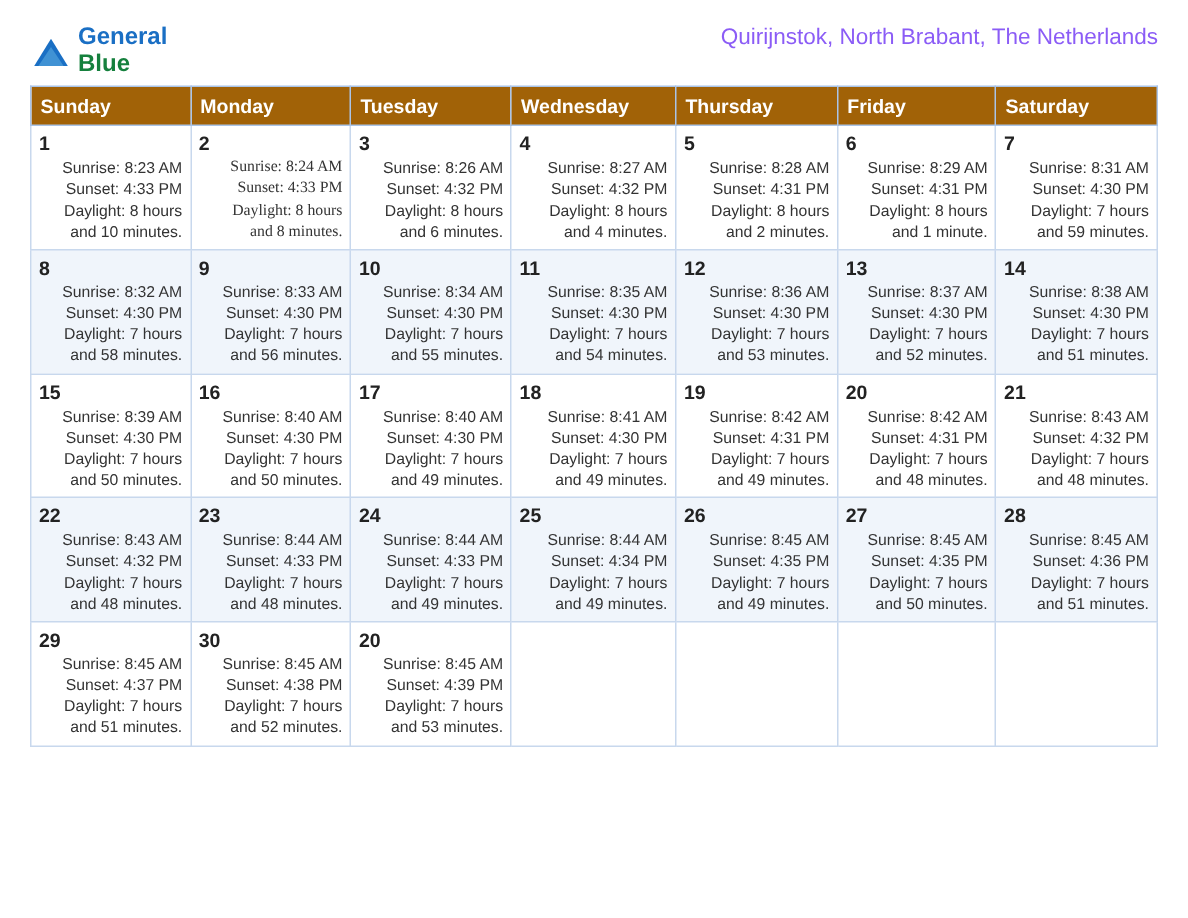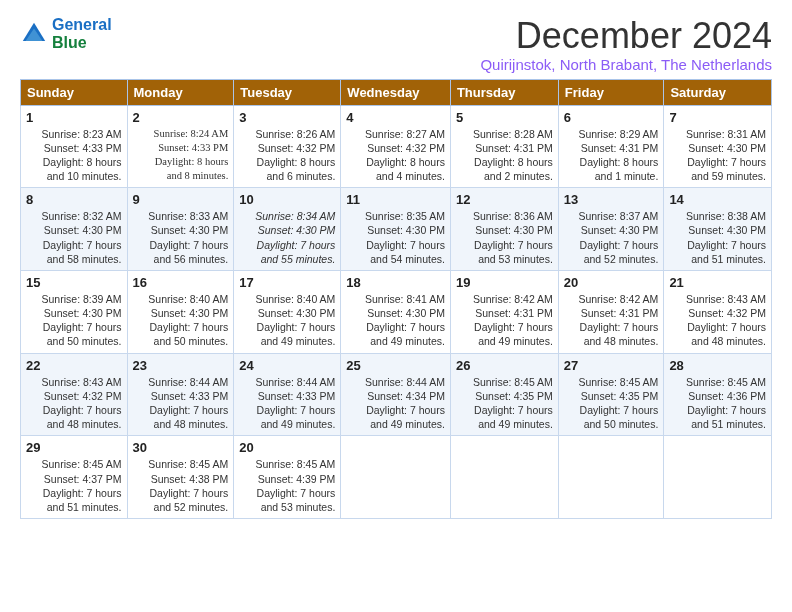--- a/index.html
+++ b/index.html
@@ -15,21 +15,21 @@
       padding: 16px 20px 10px 20px;
     }
     .header {
       display: flex;
       align-items: flex-start;
       justify-content: space-between;
       margin-bottom: 6px;
     }
     .logo {
       display: flex;
-      align-items: center;
+      align-items: flex-end;
       gap: 4px;
     }
     .logo-text {
       font-size: 16px;
       font-weight: bold;
       color: #333;
       line-height: 1.1;
     }
     .logo-text span {
       color: #1a6fc4;
@@ -102,21 +102,20 @@
       <svg class="logo-icon" viewBox="0 0 40 40">
         <polygon points="20,4 36,30 4,30" fill="#1a6fc4"></polygon>
         <polygon points="20,12 32,30 8,30" fill="#5aaae0" opacity="0.6"></polygon>
       </svg>
       <div class="logo-text">
         <div><span>General</span></div>
         <div><span style="color:#15803d">Blue</span></div>
       </div>
     </div>
     <div class="title-block">
-      <div class="main-title">December 2024</div>
       <div class="subtitle">Quirijnstok, North Brabant, The Netherlands</div>
     </div>
   </div>
 
   <table class="calendar">
     <thead>
       <tr>
 
       <th>Sunday</th>
           <th>Monday</th>
@@ -190,21 +189,21 @@
           </td>
           <td>
             <span class="day-number">9</span>
             <div class="day-info" style="white-space: pre-line;">Sunrise: 8:33 AM
 Sunset: 4:30 PM
 Daylight: 7 hours
 and 56 minutes.</div>
           </td>
           <td>
             <span class="day-number">10</span>
-            <div class="day-info" style="white-space: pre-line; font-style: italic;">Sunrise: 8:34 AM
+            <div class="day-info" style="white-space: pre-line;">Sunrise: 8:34 AM
 Sunset: 4:30 PM
 Daylight: 7 hours
 and 55 minutes.</div>
           </td>
           <td>
             <span class="day-number">11</span>
             <div class="day-info" style="white-space: pre-line;">Sunrise: 8:35 AM
 Sunset: 4:30 PM
 Daylight: 7 hours
 and 54 minutes.</div>

